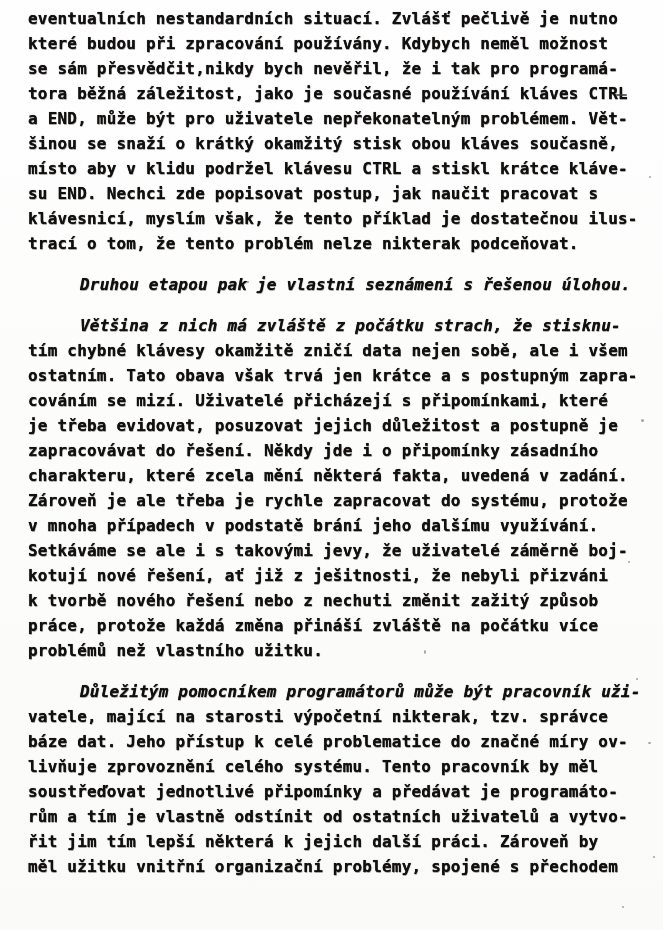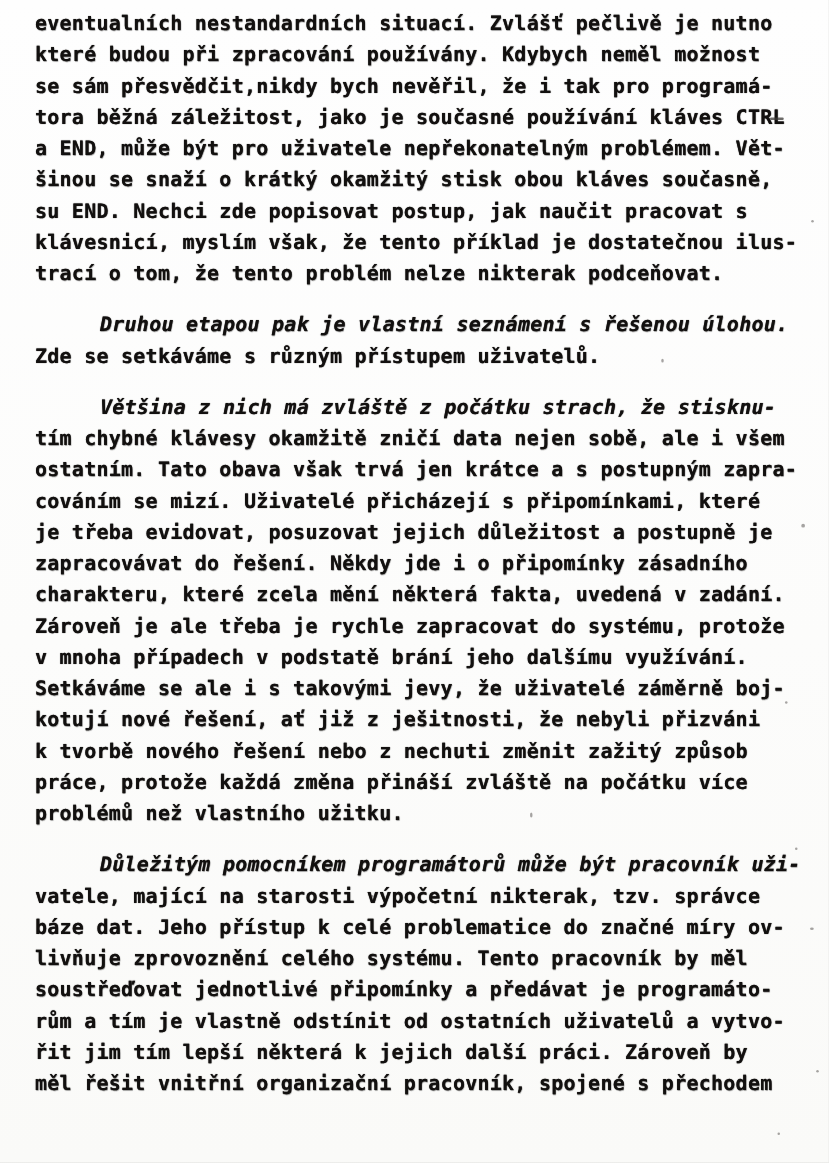--- a/index.html
+++ b/index.html
@@ -60,28 +60,28 @@
 
   <div class="doc-body">
 
     <p class="para">
       <span class="line">eventualních nestandardních situací. Zvlášť pečlivě je nutno</span>
       <span class="line">které budou při zpracování používány. Kdybych neměl možnost</span>
       <span class="line">se sám přesvědčit,nikdy bych nevěřil, že i tak pro programá-</span>
       <span class="line">tora běžná záležitost, jako je současné používání kláves CTRL</span>
       <span class="line">a END, může být pro uživatele nepřekonatelným problémem. Vět-</span>
       <span class="line">šinou se snaží o krátký okamžitý stisk obou kláves současně,</span>
+      <span class="line">místo aby v klidu podržel klávesu CTRL a stiskl krátce kláve-</span>
       <span class="line">su END. Nechci zde popisovat postup, jak naučit pracovat s</span>
       <span class="line">klávesnicí, myslím však, že tento příklad je dostatečnou ilus-</span>
       <span class="line">trací o tom, že tento problém nelze nikterak podceňovat.</span>
     </p>
 
     <p class="para">
       <span class="line first-indent">Druhou etapou pak je vlastní seznámení s řešenou úlohou.</span>
-      <span class="line">Zde se setkáváme s různým přístupem uživatelů.</span>
     </p>
 
     <p class="para">
       <span class="line first-indent">Většina z nich má zvláště z počátku strach, že stisknu-</span>
       <span class="line">tím chybné klávesy okamžitě zničí data nejen sobě, ale i všem</span>
       <span class="line">ostatním. Tato obava však trvá jen krátce a s postupným zapra-</span>
       <span class="line">cováním se mizí. Uživatelé přicházejí s připomínkami, které</span>
       <span class="line">je třeba evidovat, posuzovat jejich důležitost a postupně je</span>
       <span class="line">zapracovávat do řešení. Někdy jde i o připomínky zásadního</span>
       <span class="line">charakteru, které zcela mění některá fakta, uvedená v zadání.</span>
@@ -95,21 +95,21 @@
     </p>
 
     <p class="para">
       <span class="line first-indent">Důležitým pomocníkem programátorů může být pracovník uži-</span>
       <span class="line">vatele, mající na starosti výpočetní nikterak, tzv. správce</span>
       <span class="line">báze dat. Jeho přístup k celé problematice do značné míry ov-</span>
       <span class="line">livňuje zprovoznění celého systému. Tento pracovník by měl</span>
       <span class="line">soustřeďovat jednotlivé připomínky a předávat je programáto-</span>
       <span class="line">rům a tím je vlastně odstínit od ostatních uživatelů a vytvo-</span>
       <span class="line">řit jim tím lepší některá k jejich další práci. Zároveň by</span>
-      <span class="line">měl řešit vnitřní organizační pracovník, spojené s přechodem</span>
+      <span class="line">měl užitku vnitřní organizační problémy, spojené s přechodem</span>
     </p>
 
   </div>
 
   <div class="speck dash" style="left:616px; top:94px; width:11px; height:2px;"></div>
   <div class="speck" style="left:598px; top:142px; width:2px; height:2px;"></div>
   <div class="speck" style="left:649px; top:176px; width:2px; height:2px;"></div>
   <div class="speck" style="left:529px; top:287px; width:2px; height:3px;"></div>
   <div class="speck" style="left:247px; top:281px; width:2px; height:2px;"></div>
   <div class="speck" style="left:641px; top:419px; width:3px; height:3px;"></div>

